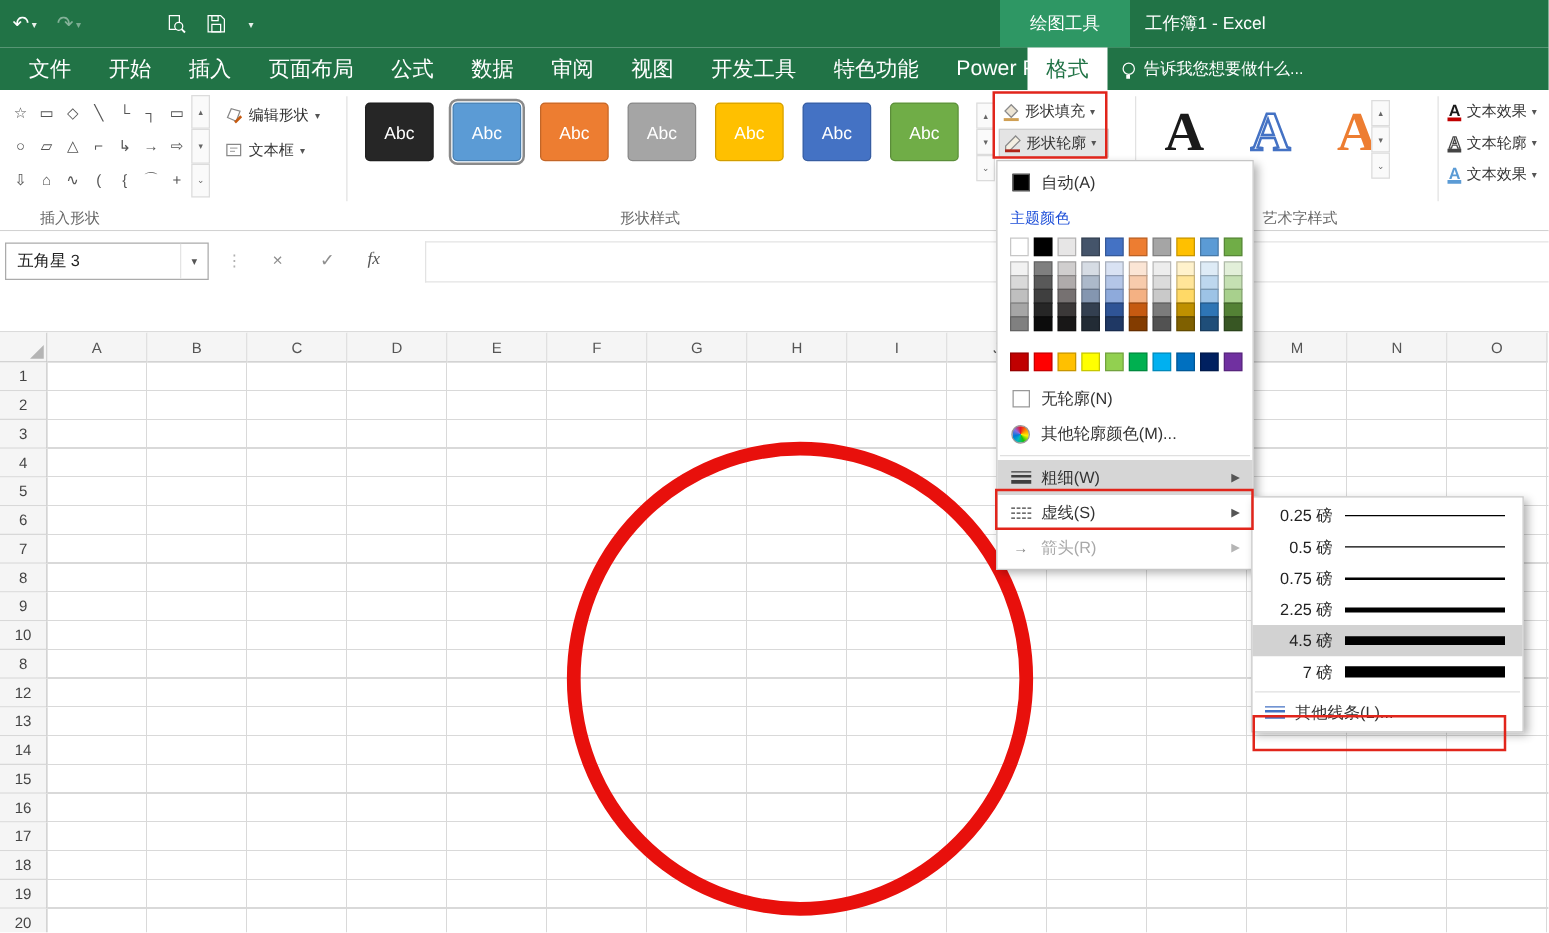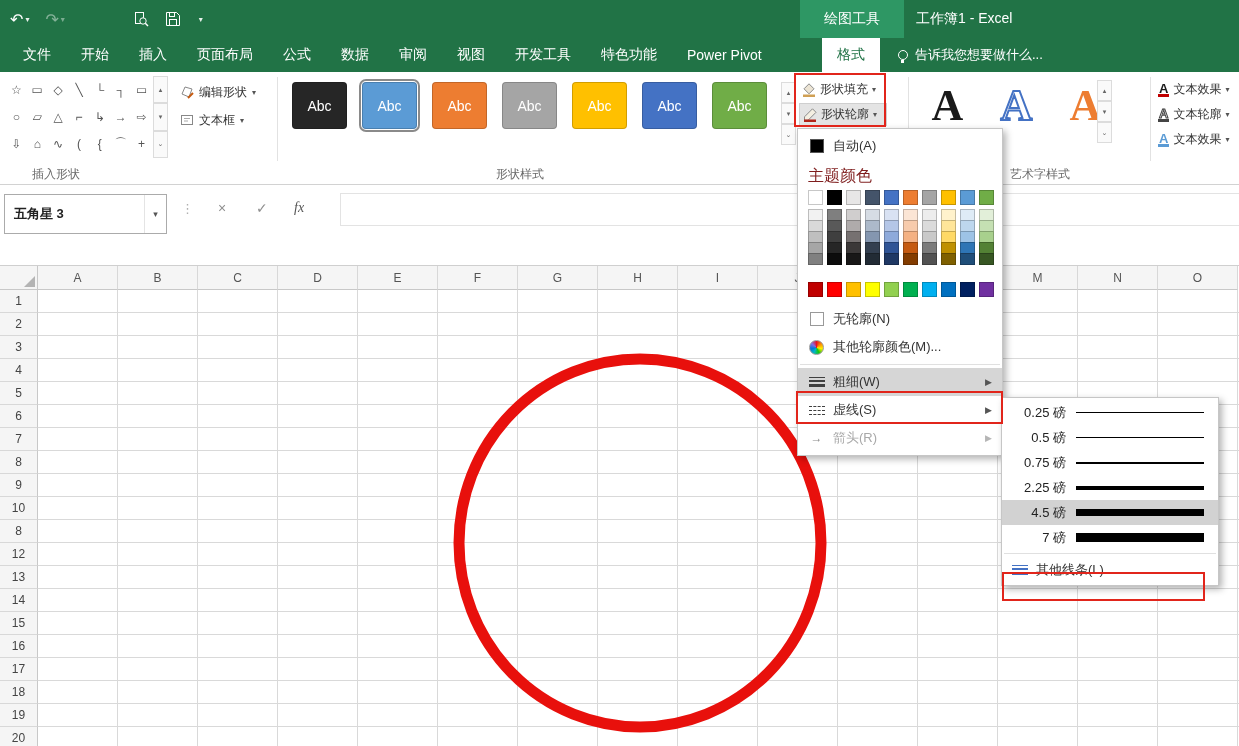--- a/index.html
+++ b/index.html
@@ -12,21 +12,21 @@
   .qat-btn{display:flex;align-items:center;color:#fff;font-size:16px;margin-right:16px;cursor:pointer;}
   .qat-btn .caret{font-size:8px;margin-left:2px;opacity:.9;}
   .qat-btn.disabled{opacity:.45;}
   .qat-gap{margin-left:52px;}
   .ctx-group{position:absolute;left:800px;top:0;width:104px;height:38px;background:#2e9764;display:flex;align-items:center;justify-content:center;font-size:14px;}
   .wintitle{position:absolute;left:916px;top:0;height:38px;display:flex;align-items:center;font-size:14px;}
 
   
   .tabsrow{position:absolute;left:0;top:38px;width:100%;height:34px;background:#217346;}
   .tabstrip{display:flex;align-items:stretch;height:100%;padding-left:8px;}
-  .tab{color:#fff;font-size:14px;padding:0 15px;display:flex;align-items:center;cursor:pointer;white-space:nowrap;}
+  .tab{color:#fff;font-size:17px;padding:0 15px;display:flex;align-items:center;cursor:pointer;white-space:nowrap;}
   .tab.active{position:absolute;left:822px;top:0;height:34px;background:#fff;color:#217346;}
   .tellme{position:absolute;left:898px;top:0;height:34px;display:flex;align-items:center;gap:7px;color:#fff;font-size:13px;}
   .bulb{width:10px;height:10px;border:1.5px solid #fff;border-radius:50%;position:relative;}
   .bulb::after{content:"";position:absolute;left:2px;bottom:-4px;width:3px;height:3px;background:#fff;}
 
   
   .ribbon{position:absolute;left:0;top:72px;width:100%;height:113px;background:#fff;border-bottom:1px solid #d2d2d2;}
   .gdivider{position:absolute;top:5px;height:84px;width:1px;background:#e2e2e2;}
   .glabel{position:absolute;top:94px;font-size:12px;color:#696969;text-align:center;}
   .shapes-gallery{position:absolute;left:6px;top:4px;width:146px;height:82px;display:grid;grid-template-columns:repeat(7,1fr);grid-auto-rows:27px;}
@@ -51,21 +51,21 @@
   .wa.orange{color:#ed7d31;}
   .txt-btn{position:absolute;left:1158px;width:82px;height:23px;display:flex;align-items:center;gap:4px;font-size:12px;color:#333;cursor:pointer;white-space:nowrap;}
   #textFillBtn{top:6px;} #textOutlineBtn{top:31px;} #textEffectsBtn{top:56px;}
   .i-a{font-weight:bold;font-size:13px;line-height:11px;color:#1a1a1a;border-bottom:3px solid #c00000;padding:0 1px;}
   .i-a.ol{color:#fff;-webkit-text-stroke:1px #444;border-bottom-color:#444;}
   .i-a.fx{border-bottom-color:#5b9bd5;color:#5b9bd5;}
   .mini{flex:none;}
 
   
   .formula{position:absolute;left:0;top:185px;width:100%;height:81px;background:#fff;border-bottom:1px solid #cfcfcf;}
-  .namebox{position:absolute;left:4px;top:9px;width:163px;height:40px;border:1px solid #ababab;display:flex;align-items:center;font-size:13px;color:#222;padding-left:9px;background:#fff;font-weight:bold;}
+  .namebox{position:absolute;left:4px;top:9px;width:163px;height:30px;border:1px solid #ababab;display:flex;align-items:center;font-size:13px;color:#222;padding-left:9px;background:#fff;}
   .nb-caret{margin-left:auto;width:22px;height:100%;display:flex;align-items:center;justify-content:center;border-left:1px solid #e4e4e4;font-size:9px;color:#555;cursor:pointer;}
   .fx-dots{position:absolute;left:181px;top:16px;color:#b0b0b0;font-size:13px;}
   .fbtn{position:absolute;top:15px;font-size:14px;color:#8f8f8f;cursor:pointer;}
   #xbtn{left:218px;} #vbtn{left:256px;}
   #fxbtn{left:294px;font-style:italic;font-family:"Liberation Serif","DejaVu Serif",serif;color:#555;}
   .finput{position:absolute;left:340px;top:8px;right:0;height:33px;background:#fff;border:1px solid #e3e3e3;border-right:none;}
 
   
   .grid{position:absolute;left:0;top:266px;width:100%;height:480px;background:#fff;overflow:hidden;}
   .corner{position:absolute;left:0;top:0;width:38px;height:24px;background:#f5f5f5;border-right:1px solid #c8c8c8;border-bottom:1px solid #c8c8c8;cursor:pointer;}
@@ -81,21 +81,21 @@
 
   
   .menu{position:absolute;background:#fff;border:1px solid #c6c6c6;box-shadow:3px 3px 7px rgba(0,0,0,.3);font-size:13px;color:#333;}
   #outlineMenu{left:797px;top:128px;width:206px;padding:3px 0;z-index:10;}
   .mitem{display:flex;align-items:center;height:28px;padding:0 10px;gap:8px;cursor:pointer;}
   .mitem.hilite{background:#d6d6d6;}
   .mitem.disabled{color:#a8a8a8;cursor:default;}
   .micon{width:17px;display:flex;justify-content:center;flex:none;}
   .arrow{margin-left:auto;font-size:9px;color:#555;}
   .mitem.disabled .arrow{color:#b5b5b5;}
-  .msec{font-size:16px;color:#7f1d1d;padding:6px 10px 4px;height:26px;}
+  .msec{font-size:12px;color:#1d4ed8;padding:6px 10px 4px;height:26px;}
   .msep{height:1px;background:#e0e0e0;margin:3px 2px;}
   .tgrid{display:flex;gap:4px;padding:4px 10px 8px;height:92px;}
   .tcol{display:flex;flex-direction:column;}
   .swatch{width:15px;height:15px;border:1px solid rgba(0,0,0,.22);cursor:pointer;flex:none;}
   .tcol .base{margin-bottom:5px;}
   .tcol .tint{height:12px;margin-top:-1px;}
   .stdrow{display:flex;gap:4px;padding:4px 10px 8px;height:27px;}
   .sw-auto{width:14px;height:14px;background:#000;border:1px solid #555;}
   .sw-none{width:14px;height:14px;background:#fff;border:1px solid #999;}
   .wheel{width:15px;height:15px;border-radius:50%;border:1px solid #999;

